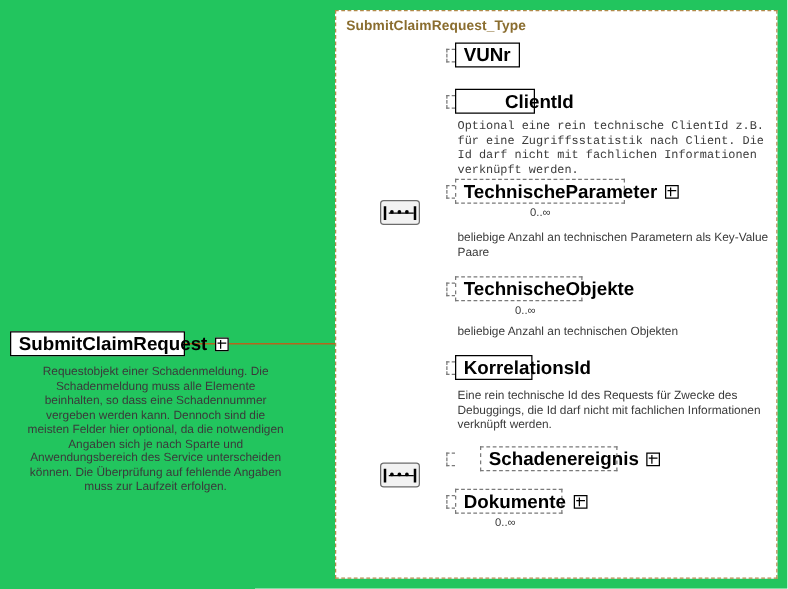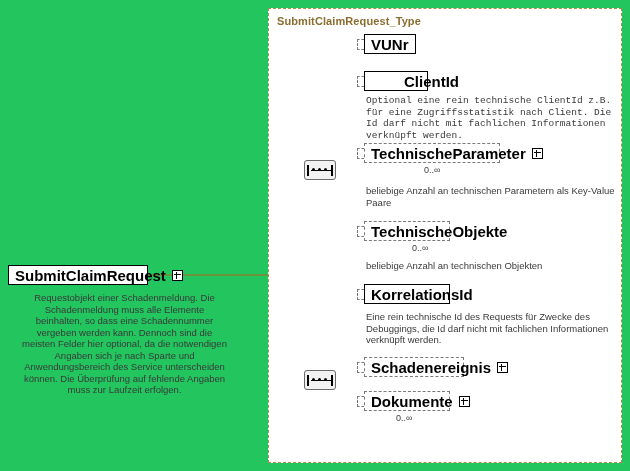--- a/index.html
+++ b/index.html
@@ -234,34 +234,34 @@
 
   <div class="stub" style="left:357px; top:148px;"></div>
   <div class="el dashed" style="left:364px; top:143px; width:136px;">
     <span class="lbl">TechnischeParameter</span>
     <span class="plus"></span>
   </div>
   <div class="occ" style="left:424px; top:165px;">0..∞</div>
   <div class="doc" style="left:366px; top:185px; width:250px;">beliebige Anzahl an technischen Parametern als Key-Value Paare</div>
 
   <div class="stub" style="left:357px; top:226px;"></div>
-  <div class="el dashed" style="left:364px; top:221px; width:86px;">
+  <div class="el dashed" style="left:364px; top:221px; width:102px;">
     <span class="lbl">TechnischeObjekte</span>
   </div>
   <div class="occ" style="left:412px; top:243px;">0..∞</div>
   <div class="doc" style="left:366px; top:260px; width:250px;">beliebige Anzahl an technischen Objekten</div>
 
   <div class="stub" style="left:357px; top:289px;"></div>
-  <div class="el solid" style="left:364px; top:284px; width:86px;">
+  <div class="el solid" style="left:364px; top:284px; width:62px;">
     <span class="lbl">KorrelationsId</span>
   </div>
   <div class="doc" style="left:366px; top:311px; width:250px;">Eine rein technische Id des Requests für Zwecke des Debuggings, die Id darf nicht mit fachlichen Informationen verknüpft werden.</div>
 
   <div class="stub" style="left:357px; top:362px;"></div>
-  <div class="el dashed" style="left:364px; top:357px; width:100px;">
+  <div class="el dashed" style="left:384px; top:357px; width:110px;">
     <span class="lbl">Schadenereignis</span>
     <span class="plus"></span>
   </div>
 
   <div class="stub" style="left:357px; top:396px;"></div>
   <div class="el dashed" style="left:364px; top:391px; width:86px;">
     <span class="lbl">Dokumente</span>
     <span class="plus"></span>
   </div>
   <div class="occ" style="left:396px; top:413px;">0..∞</div>

